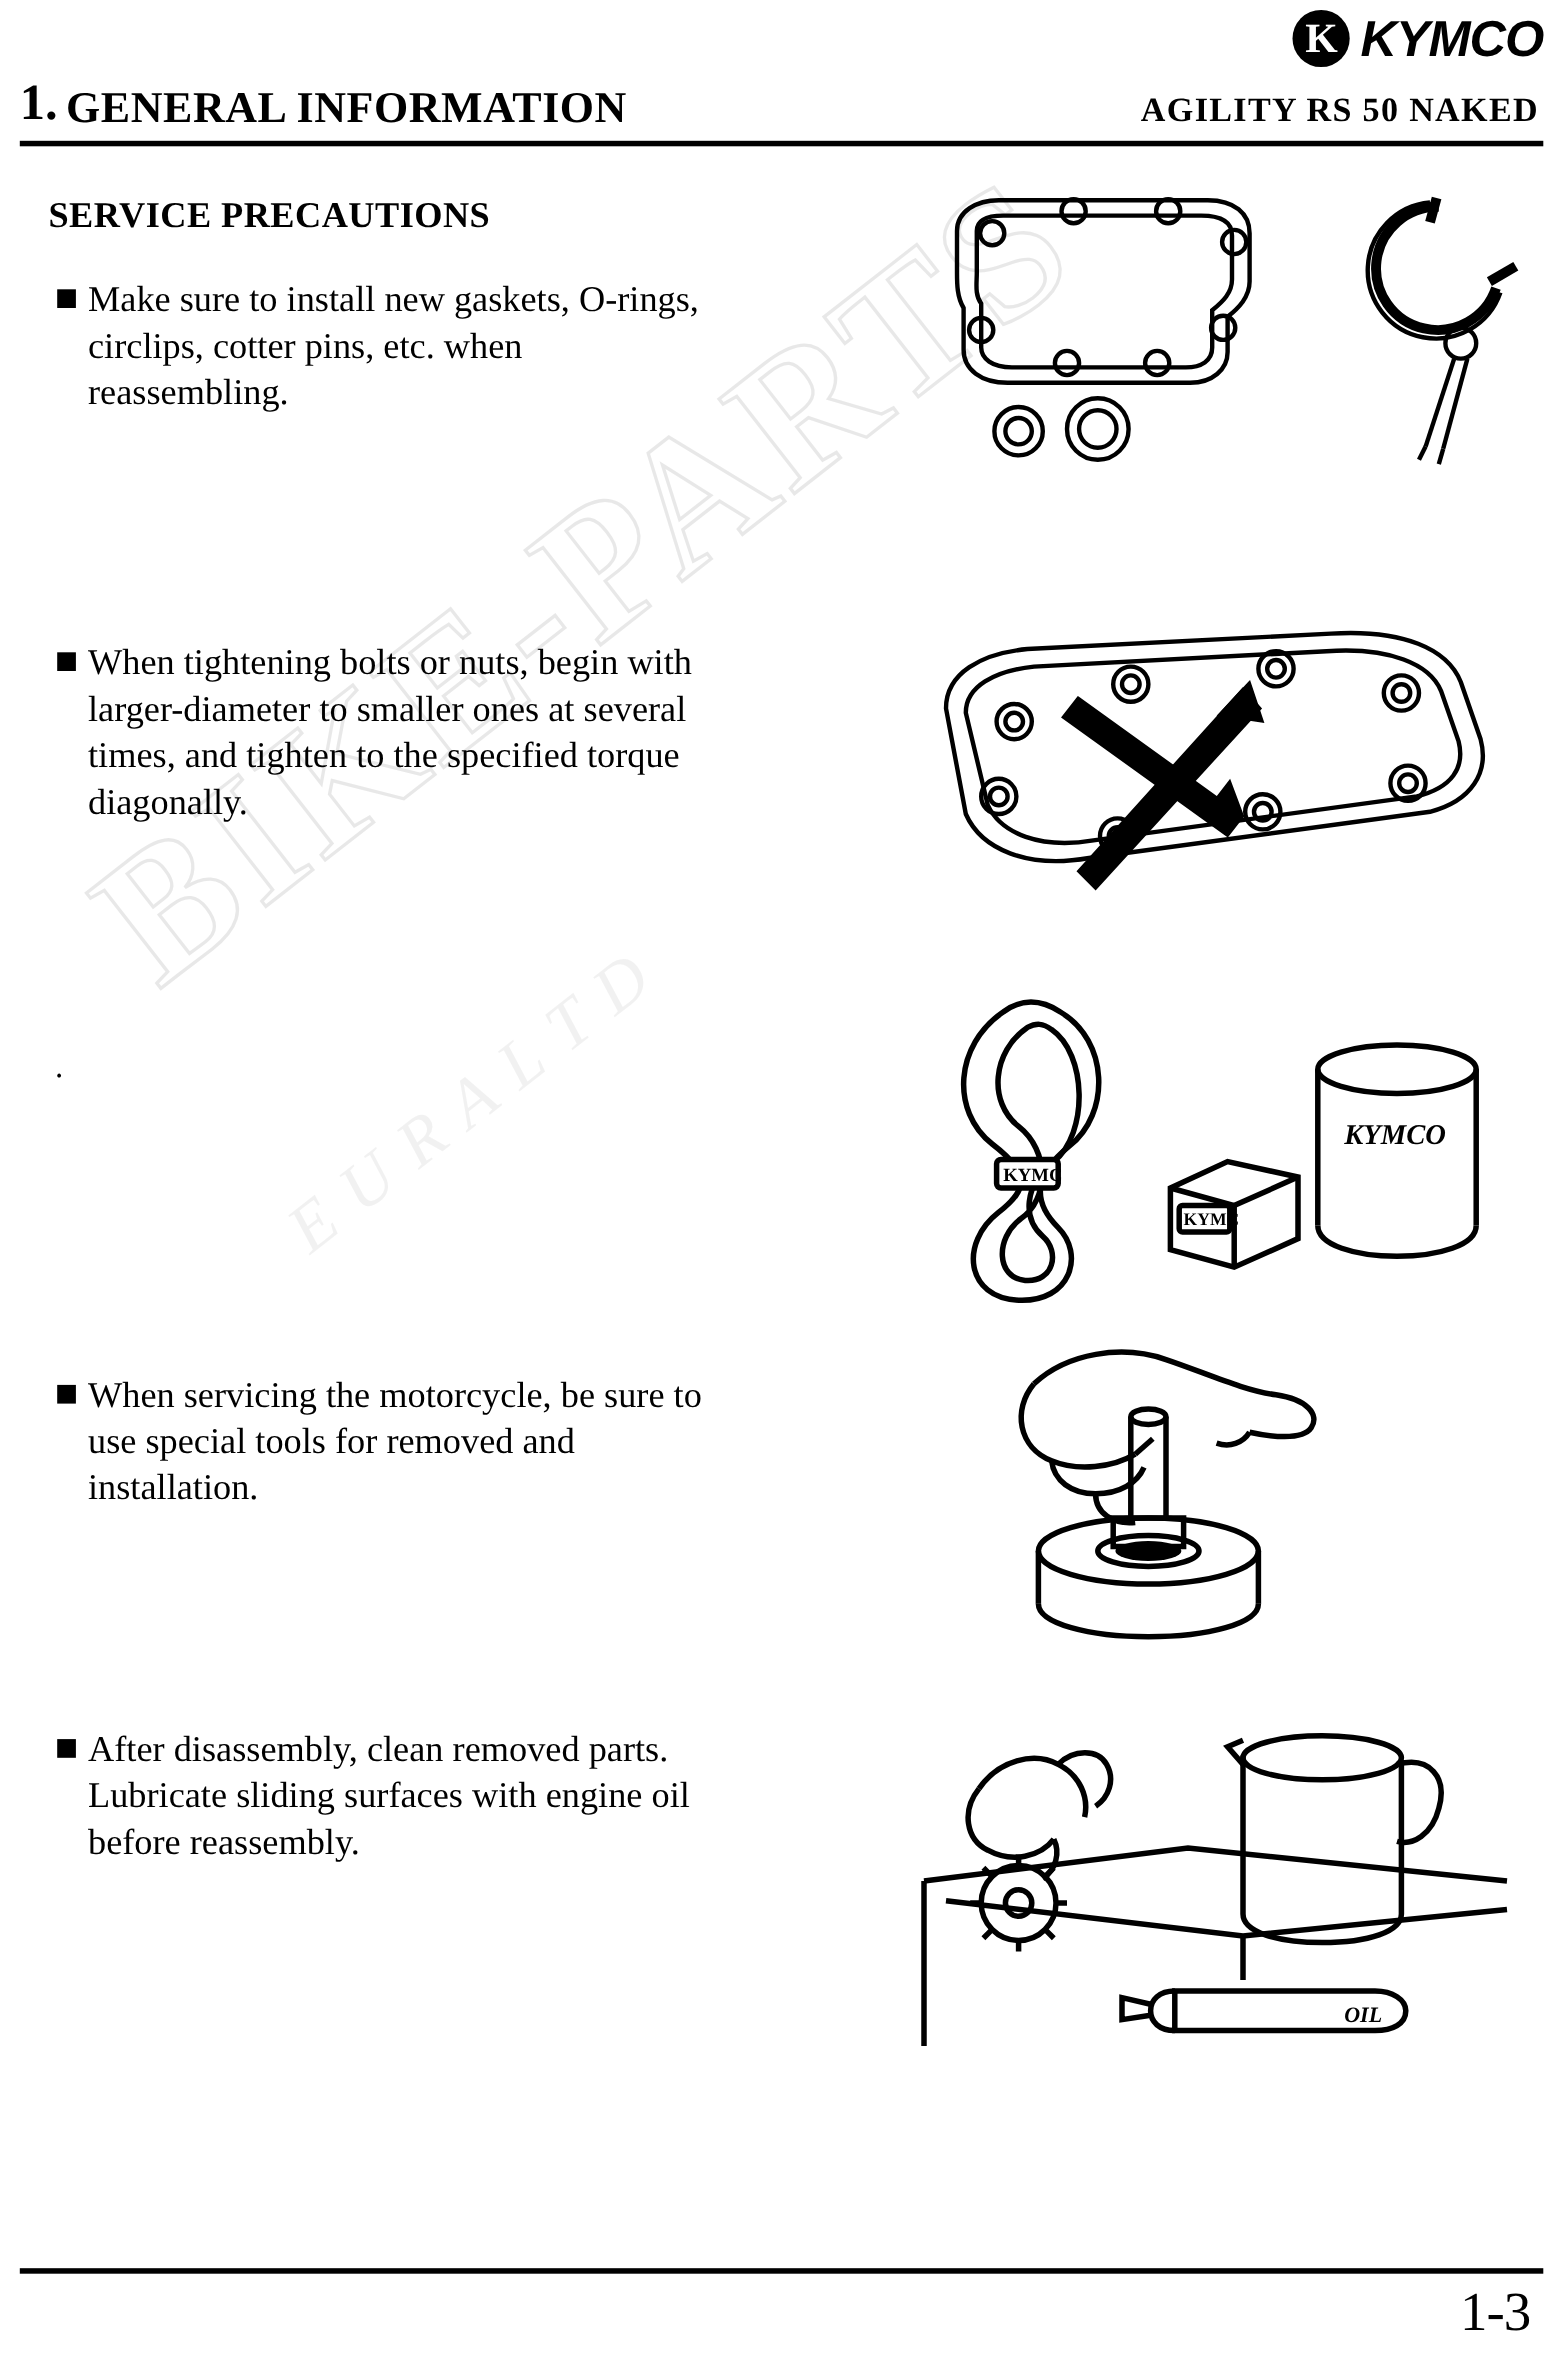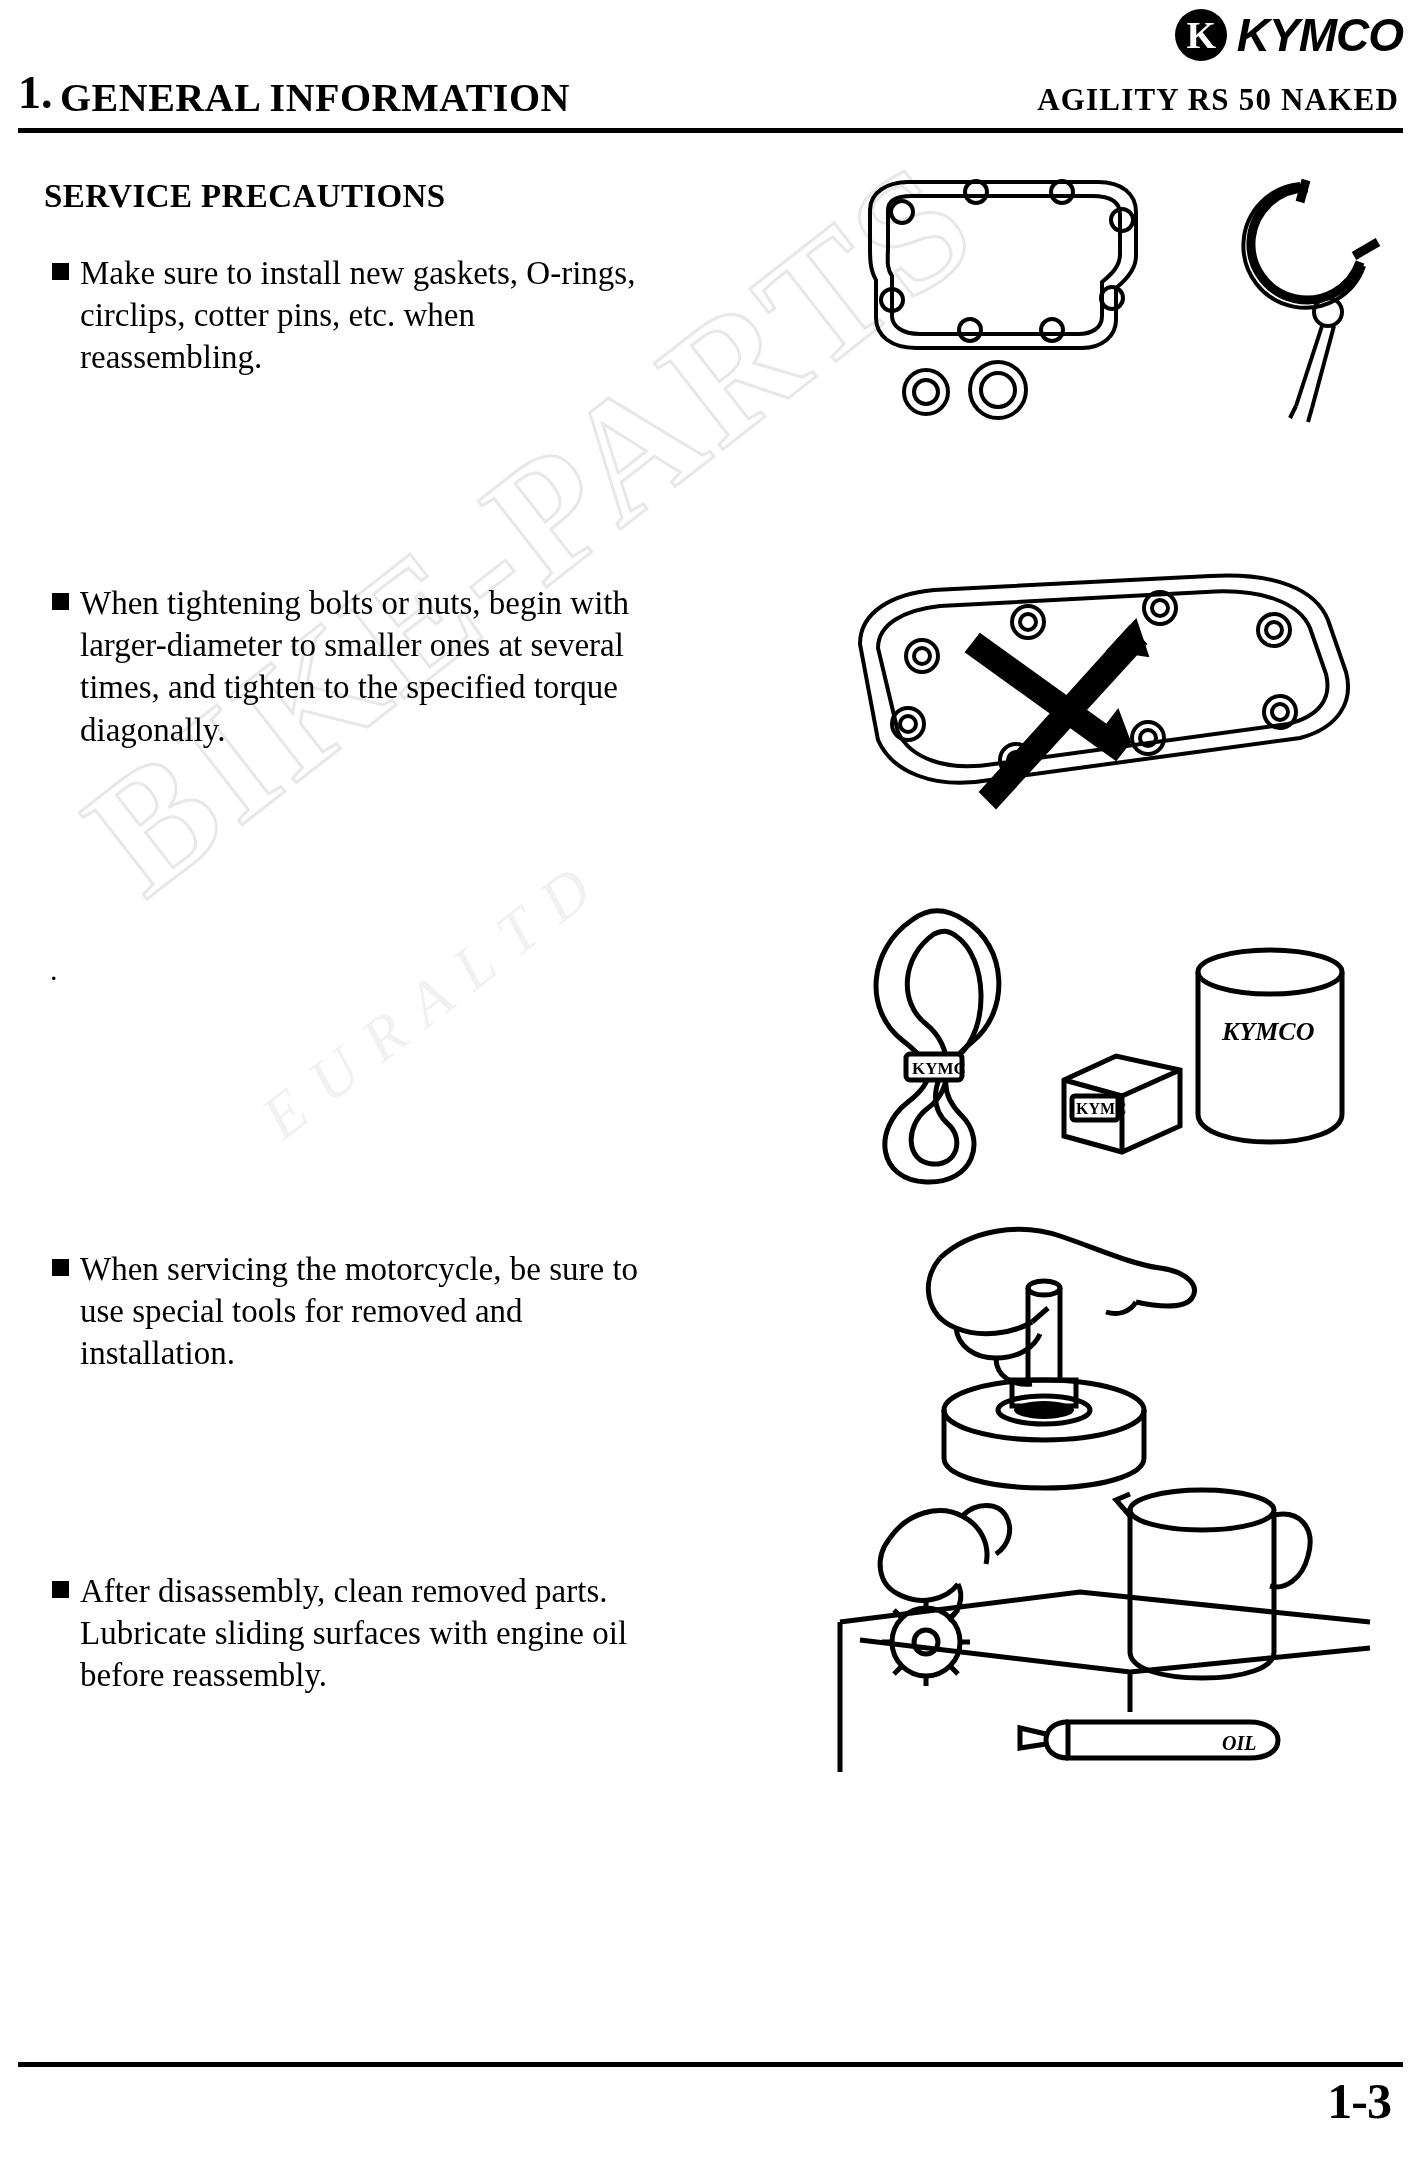--- a/index.html
+++ b/index.html
@@ -199,21 +199,21 @@
     top: 2062px;
     width: 1385px;
     height: 5px;
     background: #000000;
   }
   #page-number {
     position: absolute;
     right: 30px;
     top: 2072px;
     font-size: 50px;
-    font-weight: bold;
+    font-weight: normal;
     letter-spacing: -1px;
   }
 </style>
 </head>
 <body>
 
 <div id="page">
 
   <div id="logo-block">
     <div id="logo-box">
@@ -387,21 +387,21 @@
       </g>
       <ellipse cx="144" cy="200" rx="30" ry="9" fill="#000"></ellipse>
     </svg>
   </div>
 
   <div class="bullet-block" id="b5">
     <span class="bullet-square"></span>
     <span class="bullet-text">After disassembly, clean removed parts. Lubricate sliding surfaces with engine oil before reassembly.</span>
   </div>
 
-  <div class="figure" style="left:830px; top:1472px; width:560px; height:310px;">
+  <div class="figure" style="left:830px; top:1560px; width:560px; height:310px;">
     <svg width="560" height="310" viewBox="0 0 560 310" xmlns="http://www.w3.org/2000/svg">
       <g fill="none" stroke="#000" stroke-width="5">
 
         <path d="M10 150 L250 120 L540 150"></path>
         <path d="M10 150 L10 300"></path>
         <path d="M30 168 L300 200 L540 176"></path>
         <path d="M300 200 L300 240"></path>
 
         <path d="M60 66 C78 40 110 32 132 44 C152 54 160 74 156 92"></path>
         <path d="M132 44 C146 30 168 30 176 44 C184 58 178 74 166 82"></path>

